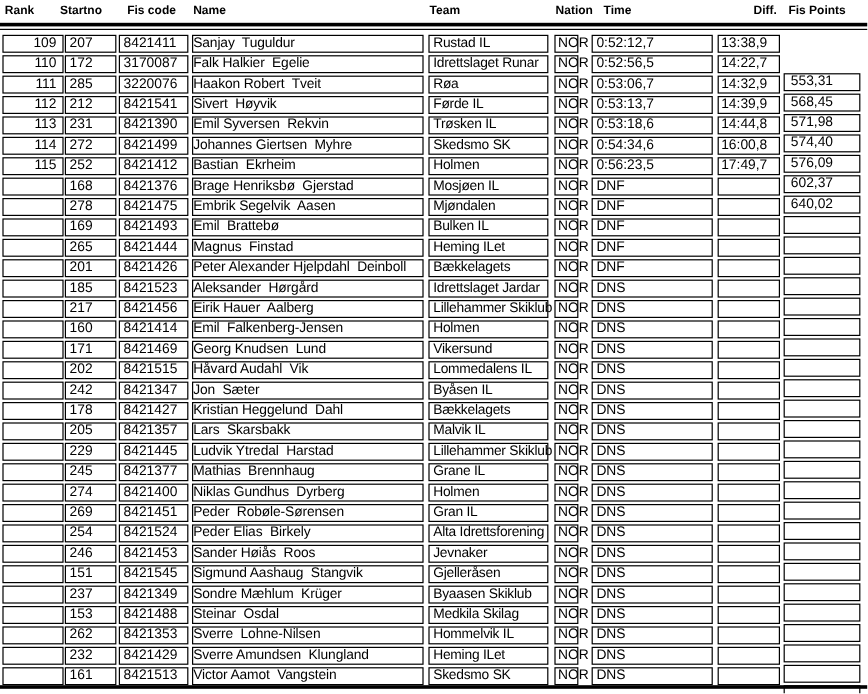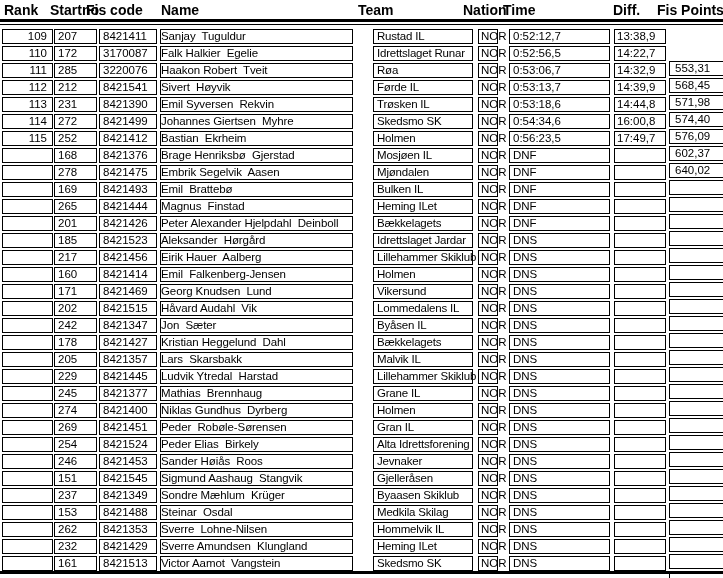--- a/index.html
+++ b/index.html
@@ -7,25 +7,25 @@
     position:relative;
     width:723px;height:578px;
     background:#ffffff;
     font-family:"Liberation Sans","DejaVu Sans",sans-serif;
     color:#000;
     overflow:hidden;
   }
   
   #header .hlabel{
     position:absolute;top:3px;
-    font-weight:bold;font-size:14px;line-height:14px;
+    font-weight:bold;font-size:10px;line-height:14px;
     white-space:pre;color:#000;
   }
-  .h0{left:4px}.h1{left:50px}.h2{left:86px}.h3{left:161px}.h4{left:358px}
-  .h5{left:463px}.h6{left:503px}.h7{left:613px}.h8{left:657px}
+  .h0{left:4px}.h1{left:50px}.h2{left:106px}.h3{left:161px}.h4{left:358px}
+  .h5{left:463px}.h6{left:503px}.h7{left:628px}.h8{left:657px}
   
   .rule{position:absolute;left:0;width:723px;background:#000;}
   .rule-thick{top:19px;height:3px;}
   .rule-thin{top:24px;height:1px;}
   .rule-bottom{top:571px;height:3px;}
   
   #rows{position:absolute;top:29px;left:2px;width:721px;}
   .row{display:flex;height:15px;margin-bottom:2px;border-radius:6px;}
   .cell{
     box-sizing:border-box;
@@ -33,21 +33,21 @@
     height:15px;
     font-size:11.5px;line-height:12.5px;
     white-space:pre;
     background:#fff;
     flex:none;
   }
   .c0{width:51px;margin-right:1px;text-align:right;padding-right:5px;}
   .c1{width:43px;margin-right:2px;padding-left:3px;}
   .c2{width:58px;margin-right:3px;padding-left:3px;}
   .c3{width:193px;margin-right:4px;letter-spacing:-0.1px;}
-  .c4{width:100px;margin-right:5px;padding-left:3px;letter-spacing:-0.2px;margin-left:16px;}
+  .c4{width:100px;margin-right:5px;padding-left:3px;letter-spacing:-0.2px;}
   .c5{width:20px;margin-right:11px;padding-left:2px;}
   .c6{width:101px;margin-right:4px;padding-left:3px;}
   .c7{width:52px;margin-right:3px;padding-left:2px;}
   .c8{width:64px;padding-left:5px;margin-top:32px;}
 </style>
 </head>
 <body>
 
 <div id="page">
   <div id="header">

